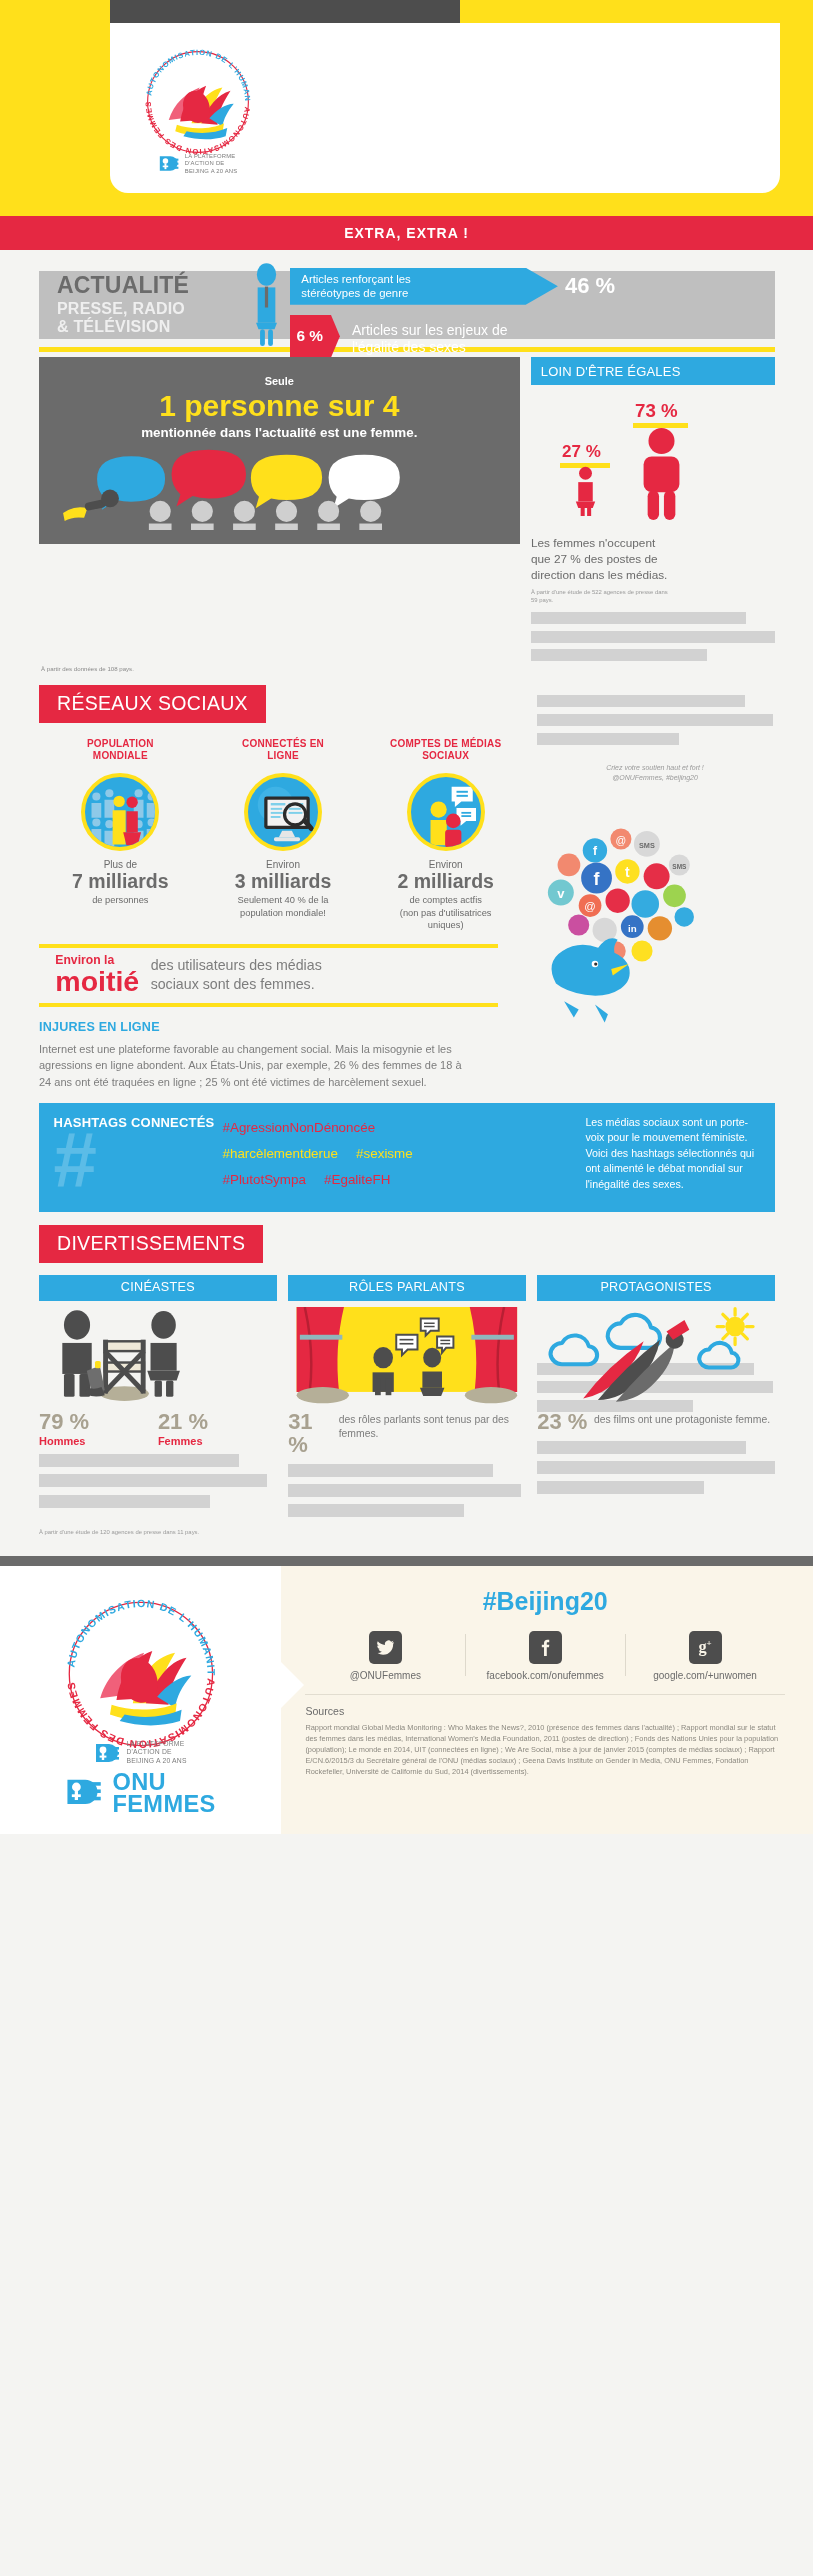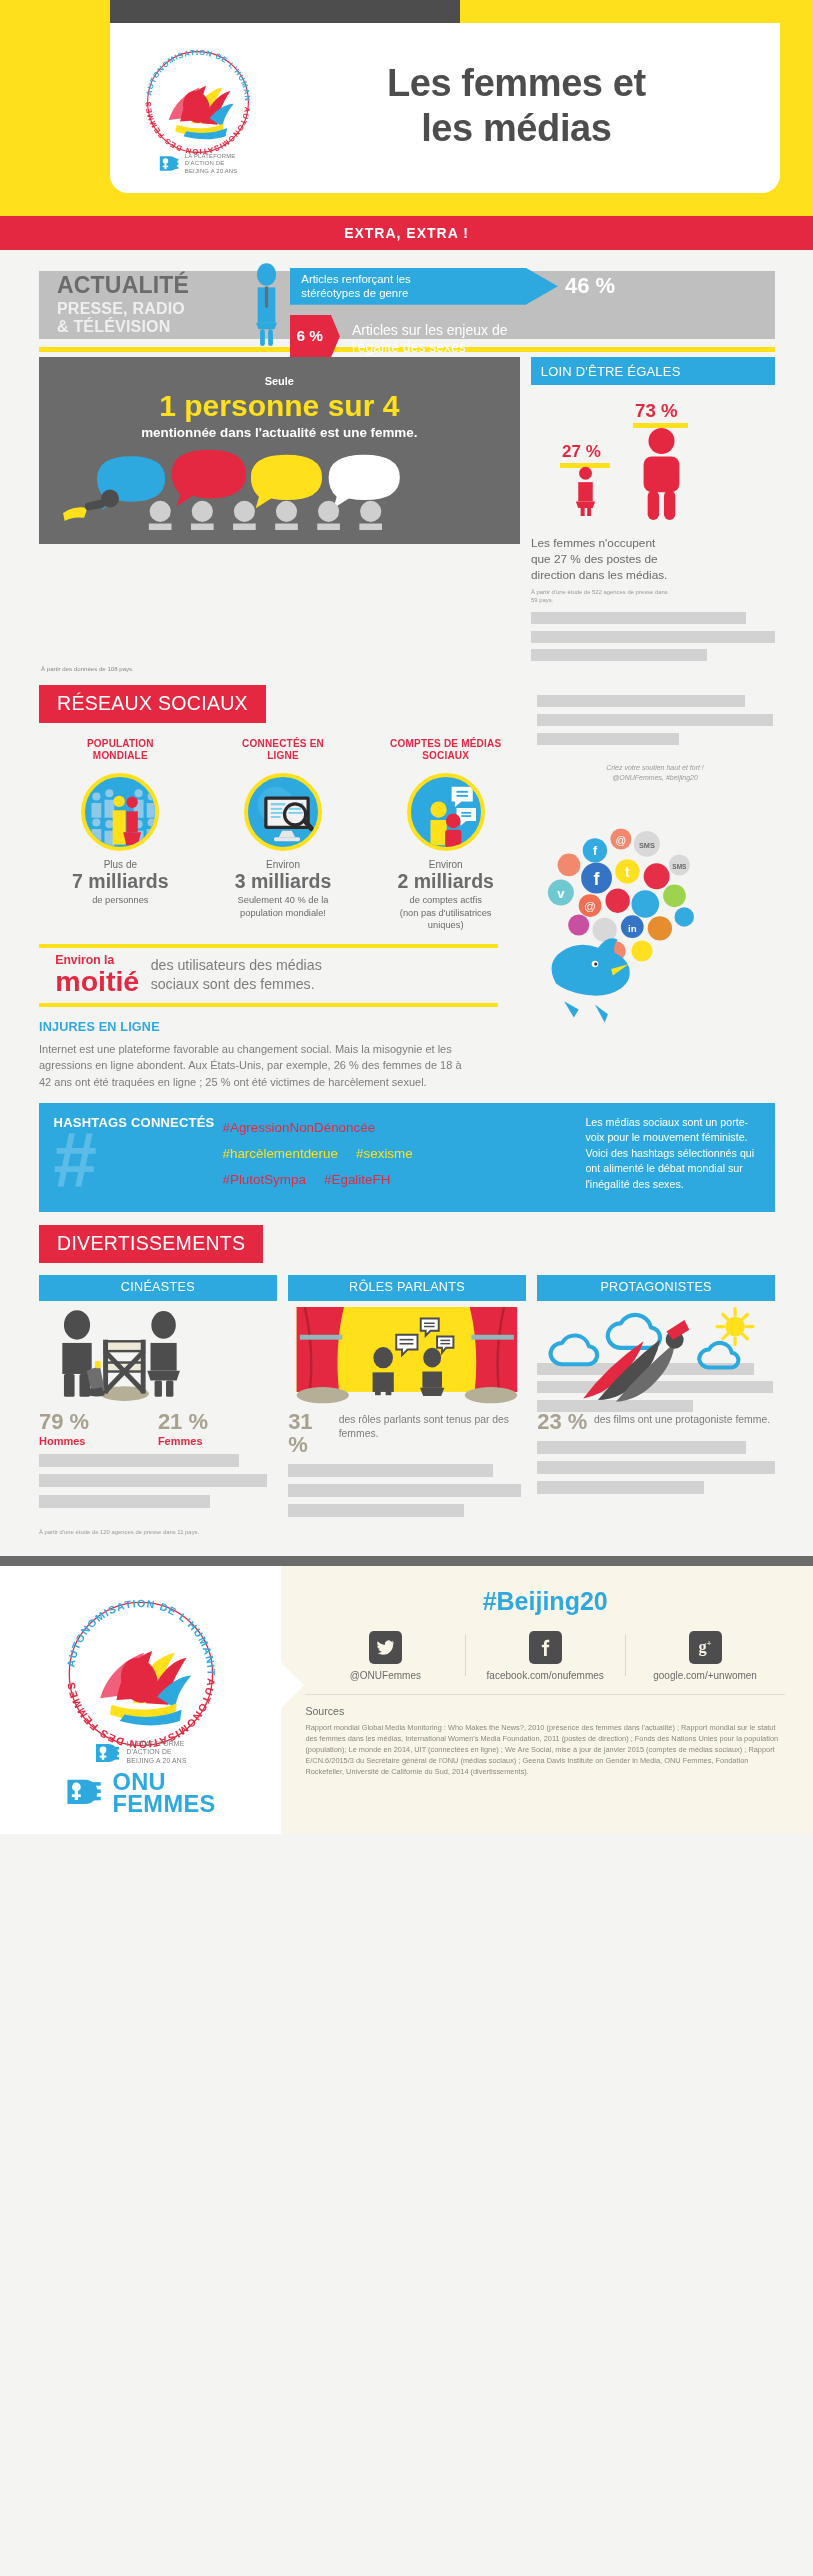--- a/index.html
+++ b/index.html
@@ -203,24 +203,20 @@
           <rect x="18" y="7" width="7" height="2.6" fill="#2ea9e0"></rect>
           <rect x="18" y="12" width="7" height="2.6" fill="#2ea9e0"></rect>
           <rect x="18" y="17" width="7" height="2.6" fill="#2ea9e0"></rect>
         </svg>
         <div class="plat-txt">
           <div>LA PLATEFORME</div>
           <div>D'ACTION DE</div>
           <div>BEIJING A 20 ANS</div>
         </div>
       </div>
-    </div>
-    <div class="hero-title">
-      <div>Les femmes et</div>
-      <div>les médias</div>
     </div>
   </div>
 </div>
 <div class="extra-band">EXTRA, EXTRA !</div>
 
 <div class="page">
 
   <div class="actualite">
     <div class="act-left">
       <div class="act-title">ACTUALITÉ</div>
@@ -528,21 +524,21 @@
         <div class="moitie-big">moitié</div>
       </div>
       <div class="moitie-r">
         <div>des utilisateurs des médias</div>
         <div>sociaux sont des femmes.</div>
       </div>
     </div>
   </div>
 
   <div class="injures-h">INJURES EN LIGNE</div>
-  <div class="injures-p">Internet est une plateforme favorable au changement social. Mais la misogynie et les agressions en ligne abondent. Aux États-Unis, par exemple, 26 % des femmes de 18 à 42 ans ont été traquées en ligne ; 25 % ont été victimes de harcèlement sexuel.</div>
+  <div class="injures-p">Internet est une plateforme favorable au changement social. Mais la misogynie et les agressions en ligne abondent. Aux États-Unis, par exemple, 26 % des femmes de 18 à 24 ans ont été traquées en ligne ; 25 % ont été victimes de harcèlement sexuel.</div>
 
   <div style="position:absolute; left:537px; top:1356px; width:236px;">
     <div class="skel" style="width:92%"></div>
     <div class="skel" style="width:100%"></div>
     <div class="skel" style="width:66%"></div>
   </div>
 
   <div class="hash-box">
     <div style="flex:0 0 auto;">
       <div style="font-size:13px;color:#fff;font-weight:bold;letter-spacing:0.2px;">HASHTAGS CONNECTÉS</div>

